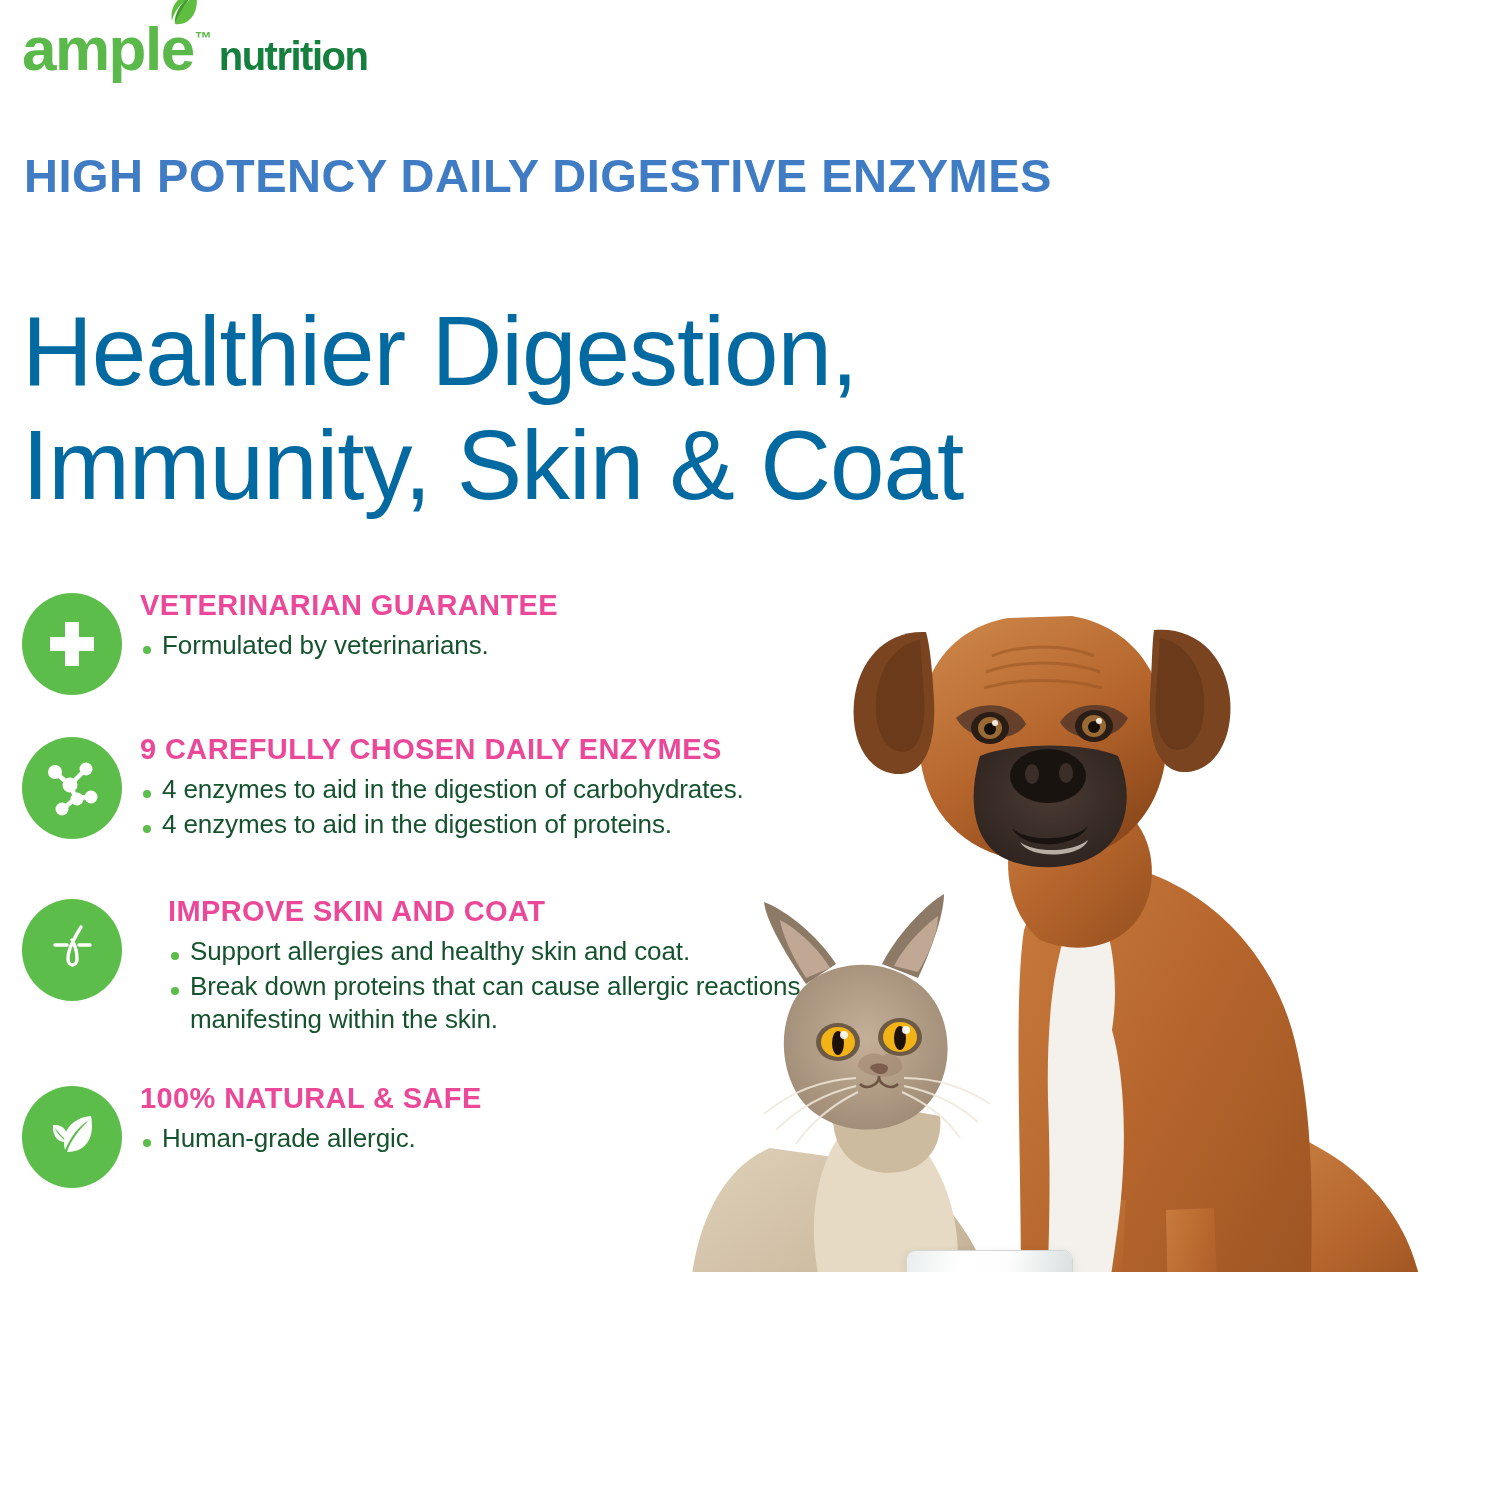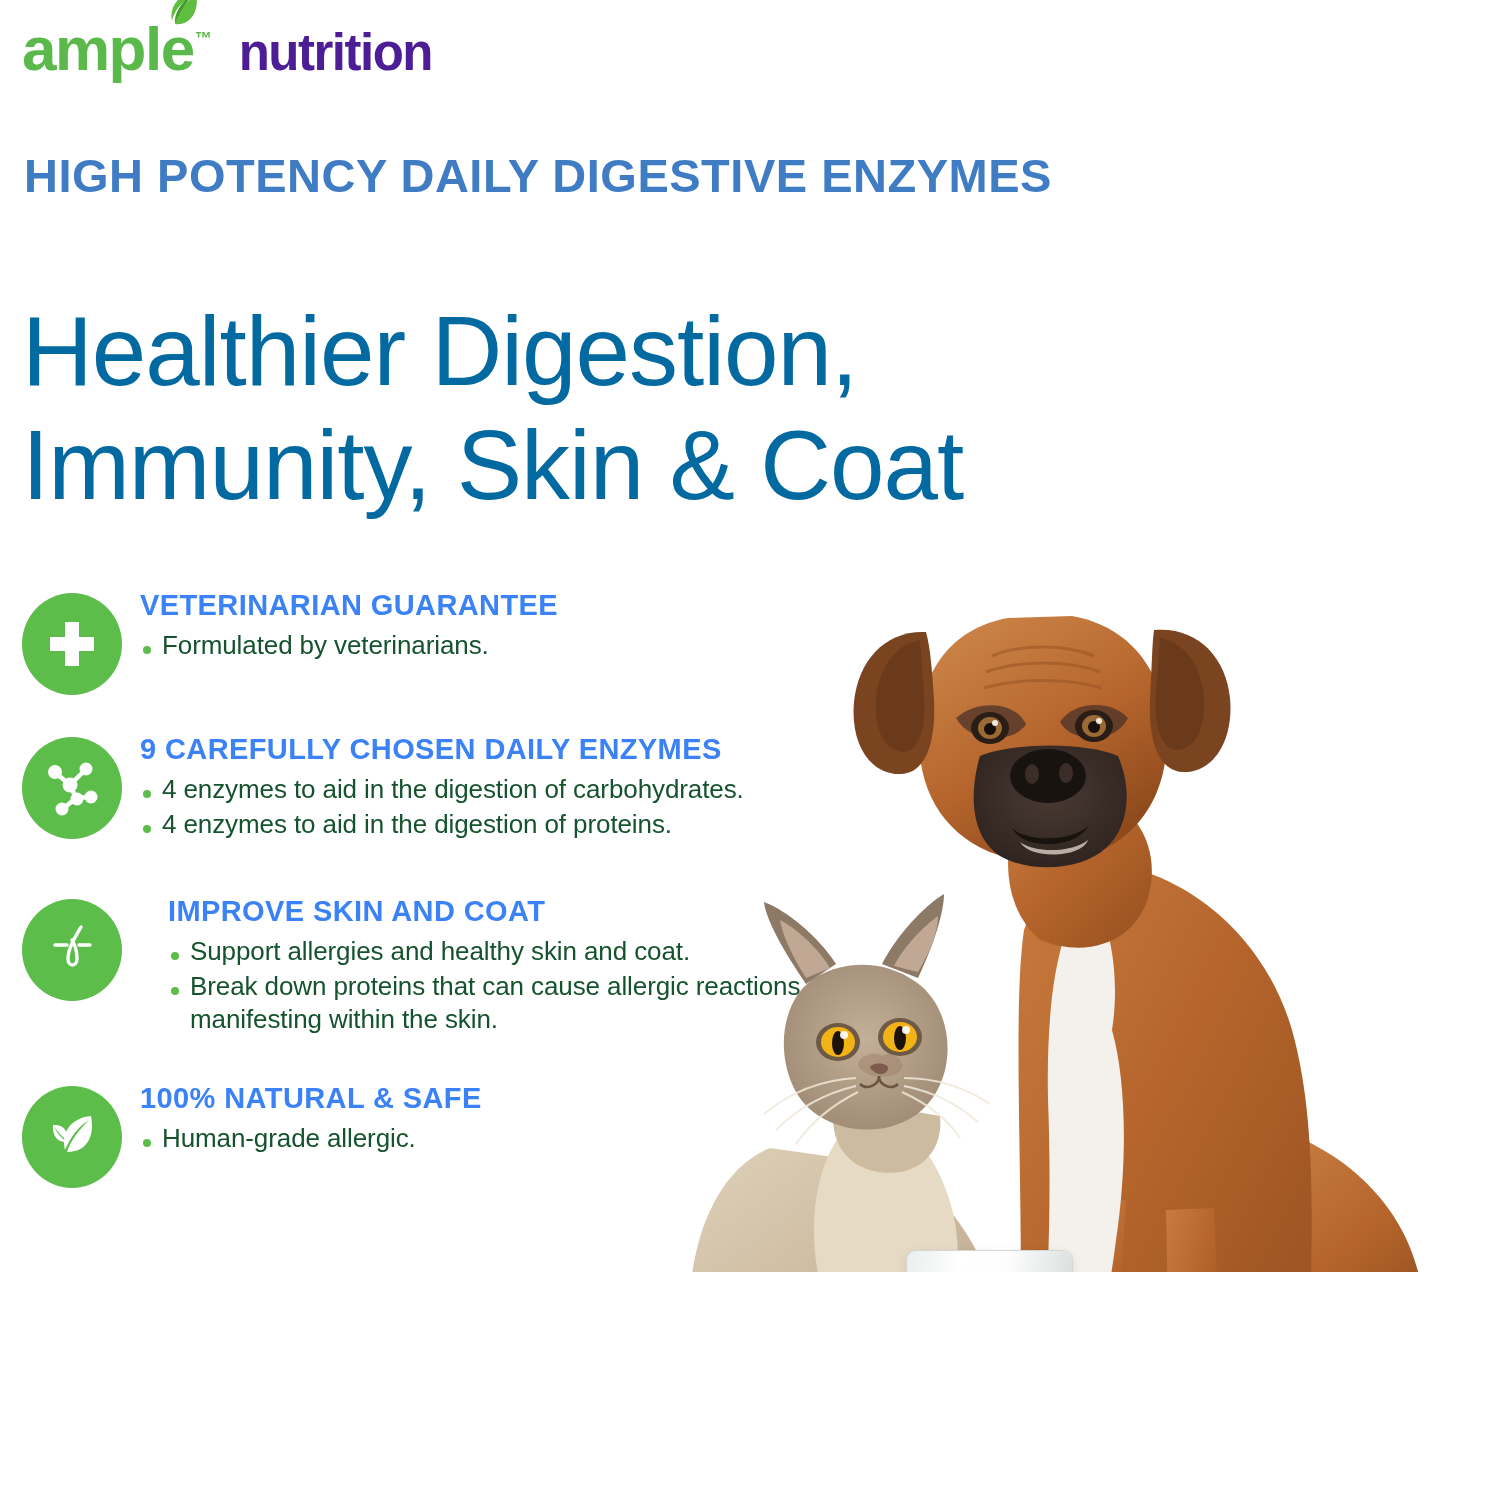--- a/index.html
+++ b/index.html
@@ -16,22 +16,22 @@
   .logo{position:absolute;left:22px;top:18px;display:flex;align-items:baseline;}
   .logo-ample{
     font-size:62px;font-weight:bold;letter-spacing:-1.5px;
     color:#5bb84a;line-height:1;position:relative;
   }
   .logo-tm{
     font-size:17px;font-weight:bold;color:#5bb84a;
     position:relative;top:-26px;left:1px;letter-spacing:0;
   }
   .logo-nutrition{
-    font-size:51px;font-weight:bold;letter-spacing:-1.5px;
-    color:#4c1d95;line-height:1;margin-left:28px;
+    font-size:40px;font-weight:bold;letter-spacing:-1.5px;
+    color:#15803d;line-height:1;margin-left:8px;
   }
   .leaf-mark{position:absolute;left:140px;top:-28px;width:40px;height:44px;}
 
   
   .subhead{
     position:absolute;left:24px;top:145px;
     font-size:47px;font-weight:bold;color:#3f7cc4;
     letter-spacing:0.5px;line-height:1.32;text-transform:uppercase;
   }
 
@@ -45,21 +45,21 @@
   
   .features{position:absolute;left:22px;top:585px;width:880px;}
   .feature{display:flex;align-items:flex-start;margin-bottom:30px;}
   .feature-icon{
     flex:0 0 auto;width:100px;height:102px;border-radius:50%;
     background:#5cbd4a;display:flex;align-items:center;justify-content:center;
     margin-right:18px;margin-top:8px;
   }
   .feature-body{flex:1 1 auto;padding-top:4px;}
   .feature-title{
-    font-size:29px;font-weight:bold;color:#3b82f6;
+    font-size:29px;font-weight:bold;color:#ec4899;
     letter-spacing:0.4px;line-height:1.12;margin-bottom:8px;text-transform:uppercase;
   }
   .feature-list{list-style:none;margin:0;padding:0;}
   .feature-list li{
     position:relative;padding-left:22px;
     font-size:26px;color:#14532d;line-height:1.26;margin-bottom:2px;
     letter-spacing:-0.1px;
   }
   .feature-list li::before{
     content:"";position:absolute;left:3px;top:17px;

